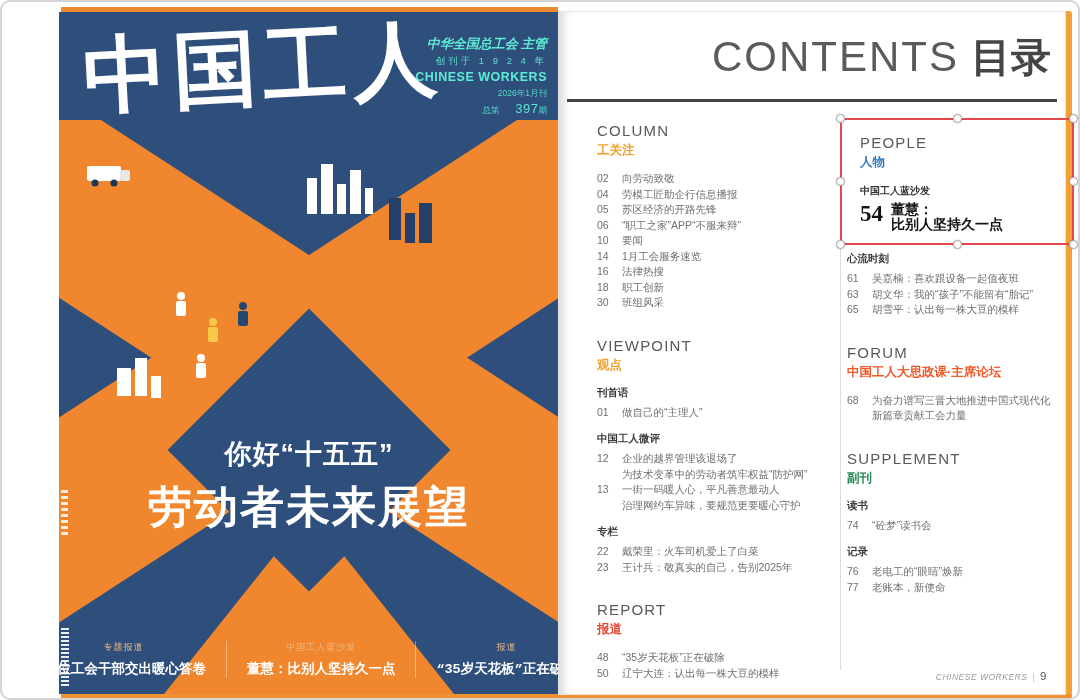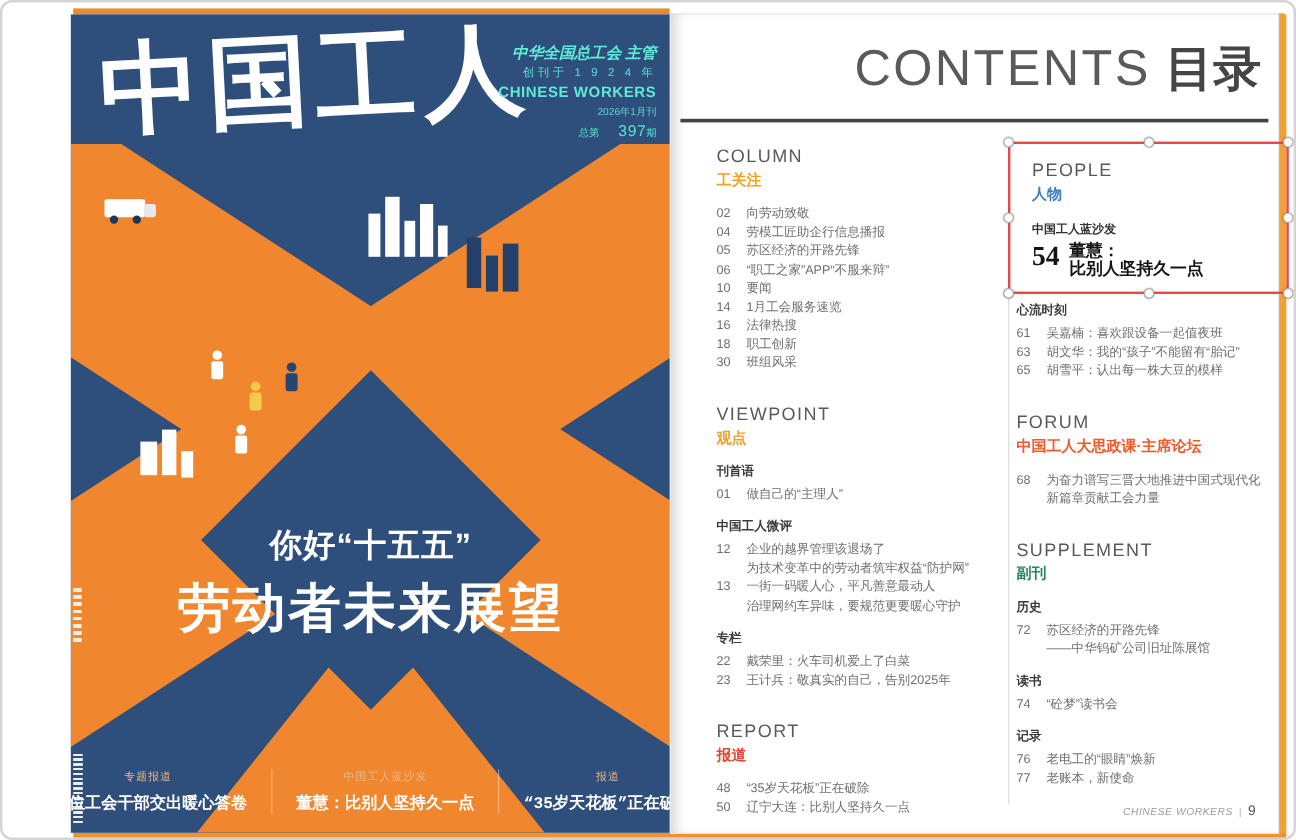--- a/index.html
+++ b/index.html
@@ -318,21 +318,21 @@
     <div class="group-items">
                 <div class="toc-item">
     <span class="item-no">48</span>
     <span class="item-lines">
                     <div>“35岁天花板”正在破除</div>
                   </span>
   </div>
                 <div class="toc-item">
     <span class="item-no">50</span>
     <span class="item-lines">
-                    <div>辽宁大连：比别人坚持久一点</div>
+                    <div>辽宁大连：认出每一株大豆的模样</div>
                   </span>
   </div>
               </div>
   </div>
           </div>
   </div>
       </div>
 
     <div class="people">
       <div class="sec-en">PEOPLE</div>
@@ -396,32 +396,20 @@
   </div>
           </div>
   </div>
         <div class="toc-section">
     <div class="sec-head">
       <div class="sec-en">SUPPLEMENT</div>
       <div class="sec-zh" style="color: rgb(40, 134, 90);">副刊</div>
     </div>
     <div class="sec-groups">
             <div class="toc-group">
-    <div class="group-subhead">历史</div>
-    <div class="group-items">
-                <div class="toc-item">
-    <span class="item-no">72</span>
-    <span class="item-lines">
-                    <div>苏区经济的开路先锋</div>
-                    <div>——中华钨矿公司旧址陈展馆</div>
-                  </span>
-  </div>
-              </div>
-  </div>
-            <div class="toc-group">
     <div class="group-subhead">读书</div>
     <div class="group-items">
                 <div class="toc-item">
     <span class="item-no">74</span>
     <span class="item-lines">
                     <div>“砼梦”读书会</div>
                   </span>
   </div>
               </div>
   </div>

